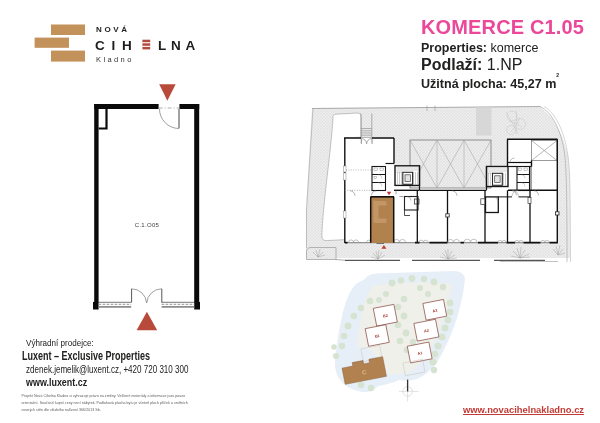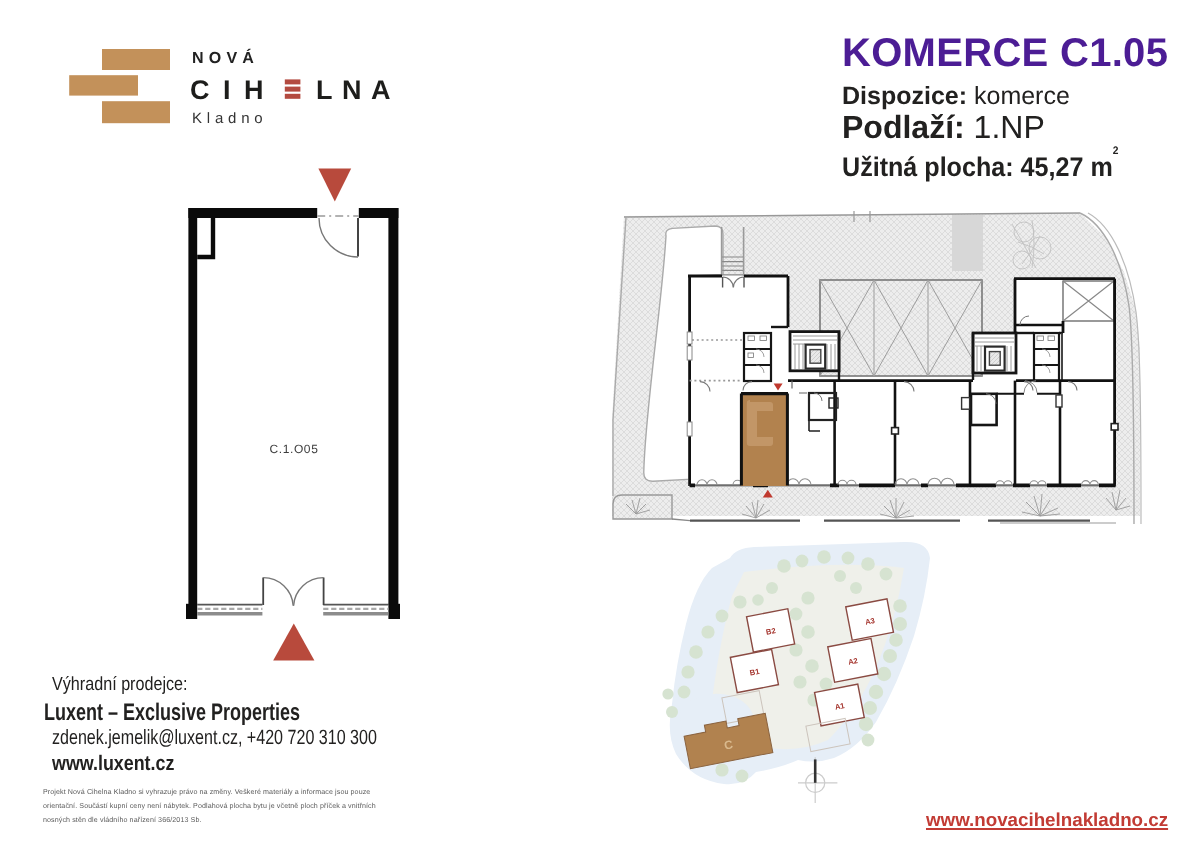--- a/index.html
+++ b/index.html
@@ -22,23 +22,23 @@
     <text x="158" y="49.5">L</text>
       <text x="171" y="49.5">N</text>
       <text x="185.5" y="49.5">A</text>
   </g>
   <rect x="142.4" y="39.7" width="7.8" height="2.5" fill="#b34a40"></rect>
   <rect x="142.4" y="43.3" width="7.8" height="2.5" fill="#b34a40"></rect>
   <rect x="142.4" y="46.9" width="7.8" height="2.5" fill="#b34a40"></rect>
   <text x="96" y="61.5" font-size="7.5" letter-spacing="2.4" fill="#333">Kladno</text>
 </svg>
 
-<div class="abs" style="left:421px;top:16.4px;font-size:20px;font-weight:bold;color:#4c1d95;letter-spacing:0.15px;white-space:nowrap;">KOMERCE C1.05</div>
-
-<div class="abs" style="left:421px;top:40.6px;font-size:12.5px;color:#222120;white-space:nowrap;"><b>Dispozice:</b> komerce</div>
+<div class="abs" style="left:421px;top:16.4px;font-size:20px;font-weight:bold;color:#ec4899;letter-spacing:0.15px;white-space:nowrap;">KOMERCE C1.05</div>
+
+<div class="abs" style="left:421px;top:40.6px;font-size:12.5px;color:#222120;white-space:nowrap;"><b>Properties:</b> komerce</div>
 
 <div class="abs" style="left:421px;top:55.9px;font-size:16px;color:#222120;white-space:nowrap;"><b>Podlaží:</b> 1.NP</div>
 
 <div class="abs" style="left:421px;top:76.3px;font-size:13.5px;font-weight:bold;color:#222120;white-space:nowrap;transform:scaleX(0.93);transform-origin:left top;">Užitná plocha: 45,27 m<span style="font-size:5.5px;position:relative;top:-11px;">2</span></div>
 
 <svg class="abs" style="left:88px;top:80px" width="120" height="255" viewBox="88 80 120 255">
 
   <path d="M159.2,84.3 L175.6,84.3 L167.4,100.8 Z" fill="#b84a3c"></path>
 
   <path d="M136.6,330.2 L157.2,330.2 L146.9,311.7 Z" fill="#b84a3c"></path>

